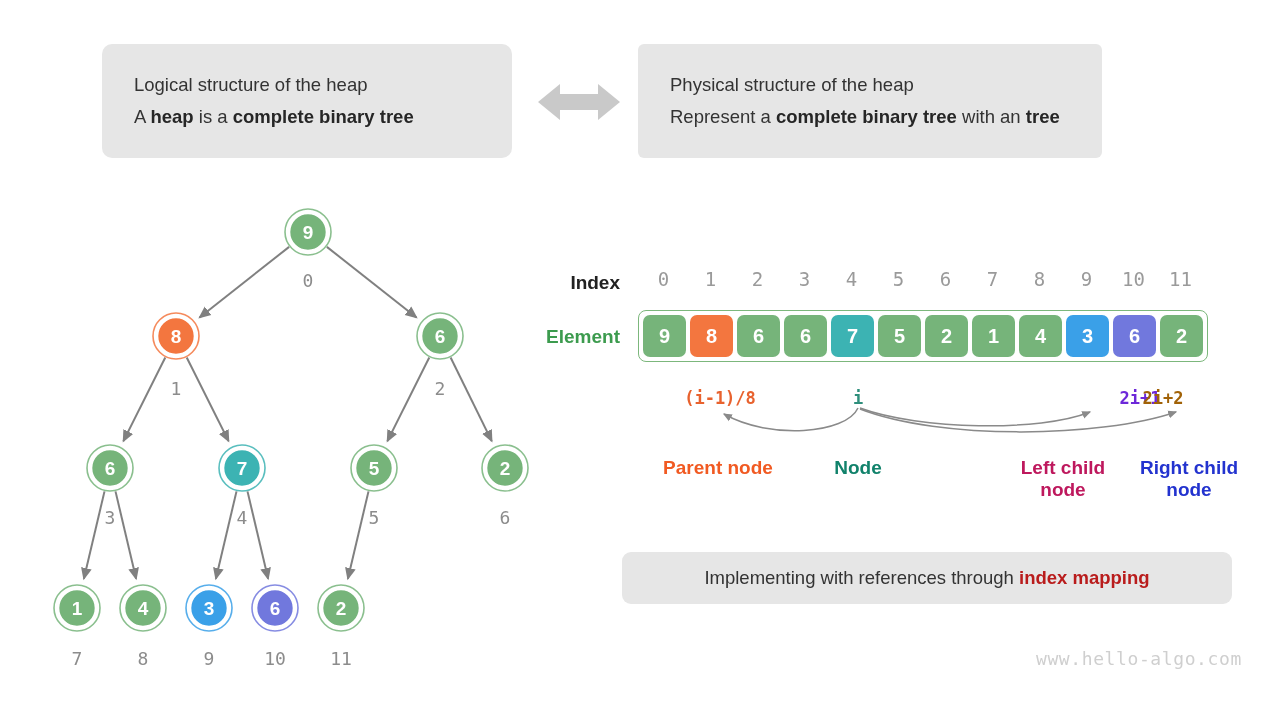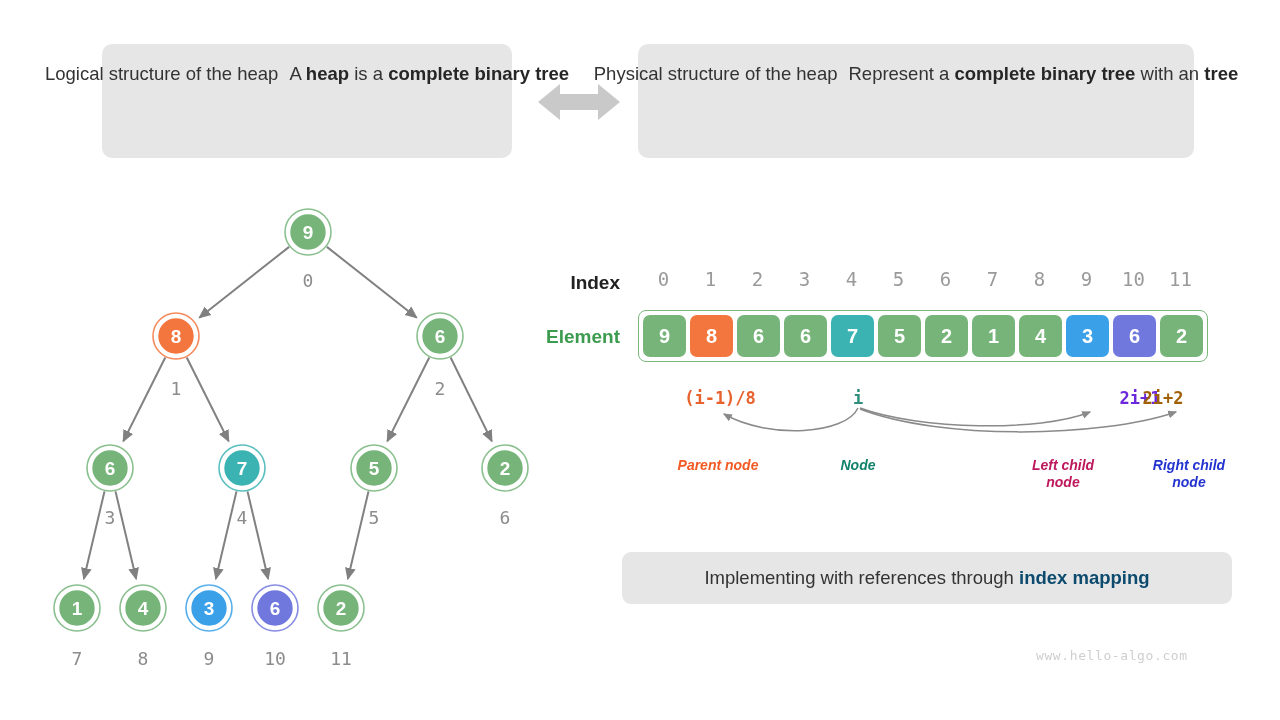--- a/index.html
+++ b/index.html
@@ -21,51 +21,51 @@
     width: 1280px;
     height: 720px;
   }
 
   
   .callout {
     position: absolute;
     background: #e6e6e6;
     border-radius: 10px;
     box-sizing: border-box;
-    padding: 20px 40px;
-    display: flex;
-    flex-direction: row;
+    padding: 20px 32px;
+    display: flex;
+    flex-direction: column;
     justify-content: center;
     gap: 11px;
   }
   .callout .line {
     font-size: 18.5px;
     line-height: 1.1;
     color: #333333;
     white-space: nowrap;
   }
   .callout .line b { font-weight: bold; color: #262626; }
 
   #callout-left  { left: 102px; top: 44px;  width: 410px; height: 114px; }
-  #callout-right { left: 638px; top: 44px;  width: 556px; height: 114px; }
+  #callout-right { left: 638px; top: 44px;  width: 464px; height: 114px; border-radius: 6px; }
 
   #bottom-callout {
     position: absolute;
     left: 622px; top: 552px;
     width: 610px; height: 52px;
     background: #e6e6e6;
     border-radius: 9px;
     display: flex;
     align-items: center;
     justify-content: center;
     box-sizing: border-box;
     padding: 0 22px;
   }
   #bottom-callout .line { font-size: 18.5px; color: #333333; white-space: nowrap; }
-  #bottom-callout .line b { font-weight: bold; color: #0c4a6e; }
+  #bottom-callout .line b { font-weight: bold; color: #b91c1c; }
 
   
   #double-arrow {
     position: absolute;
     left: 538px; top: 80px;
     width: 82px; height: 44px;
   }
 
   
   #tree-svg {
@@ -142,26 +142,25 @@
     position: absolute;
     font-family: "DejaVu Sans Mono", monospace;
     font-size: 17px;
     font-weight: bold;
     white-space: nowrap;
     text-align: center;
   }
   .term-label {
     position: absolute;
     font-family: "Liberation Sans", sans-serif;
-    font-size: 14px;
+    font-size: 19px;
     font-weight: bold;
     white-space: pre-line;
     text-align: center;
     line-height: 1.18;
-    font-style: italic;
   }
 
   #formula-parent { left: 650px; top: 388px; width: 140px; color: #e8622e; }
   #formula-node   { left: 800px; top: 388px; width: 116px; color: #2f8f7c; }
   #formula-left   { left: 1080px; top: 388px; width: 120px; color: #6d28d9; }
   #formula-right  { left: 1108px; top: 388px; width: 110px; color: #a16207; }
 
   #label-parent { left: 642px; top: 457px; width: 152px; color: #f15a22; }
   #label-node   { left: 802px; top: 457px; width: 112px; color: #11826b; }
   #label-left   { left: 1000px; top: 457px; width: 126px; color: #be185d; }
@@ -171,21 +170,21 @@
     position: absolute;
     left: 620px; top: 400px;
     width: 620px; height: 60px;
   }
 
   
   #watermark {
     position: absolute;
     left: 1036px; top: 648px;
     font-family: "DejaVu Sans Mono", monospace;
-    font-size: 13px;
+    font-size: 18px;
     color: #cfcfcf;
     letter-spacing: 0.6px;
     white-space: nowrap;
   }
 </style>
 </head>
 <body>
 
 <div class="stage">
 

